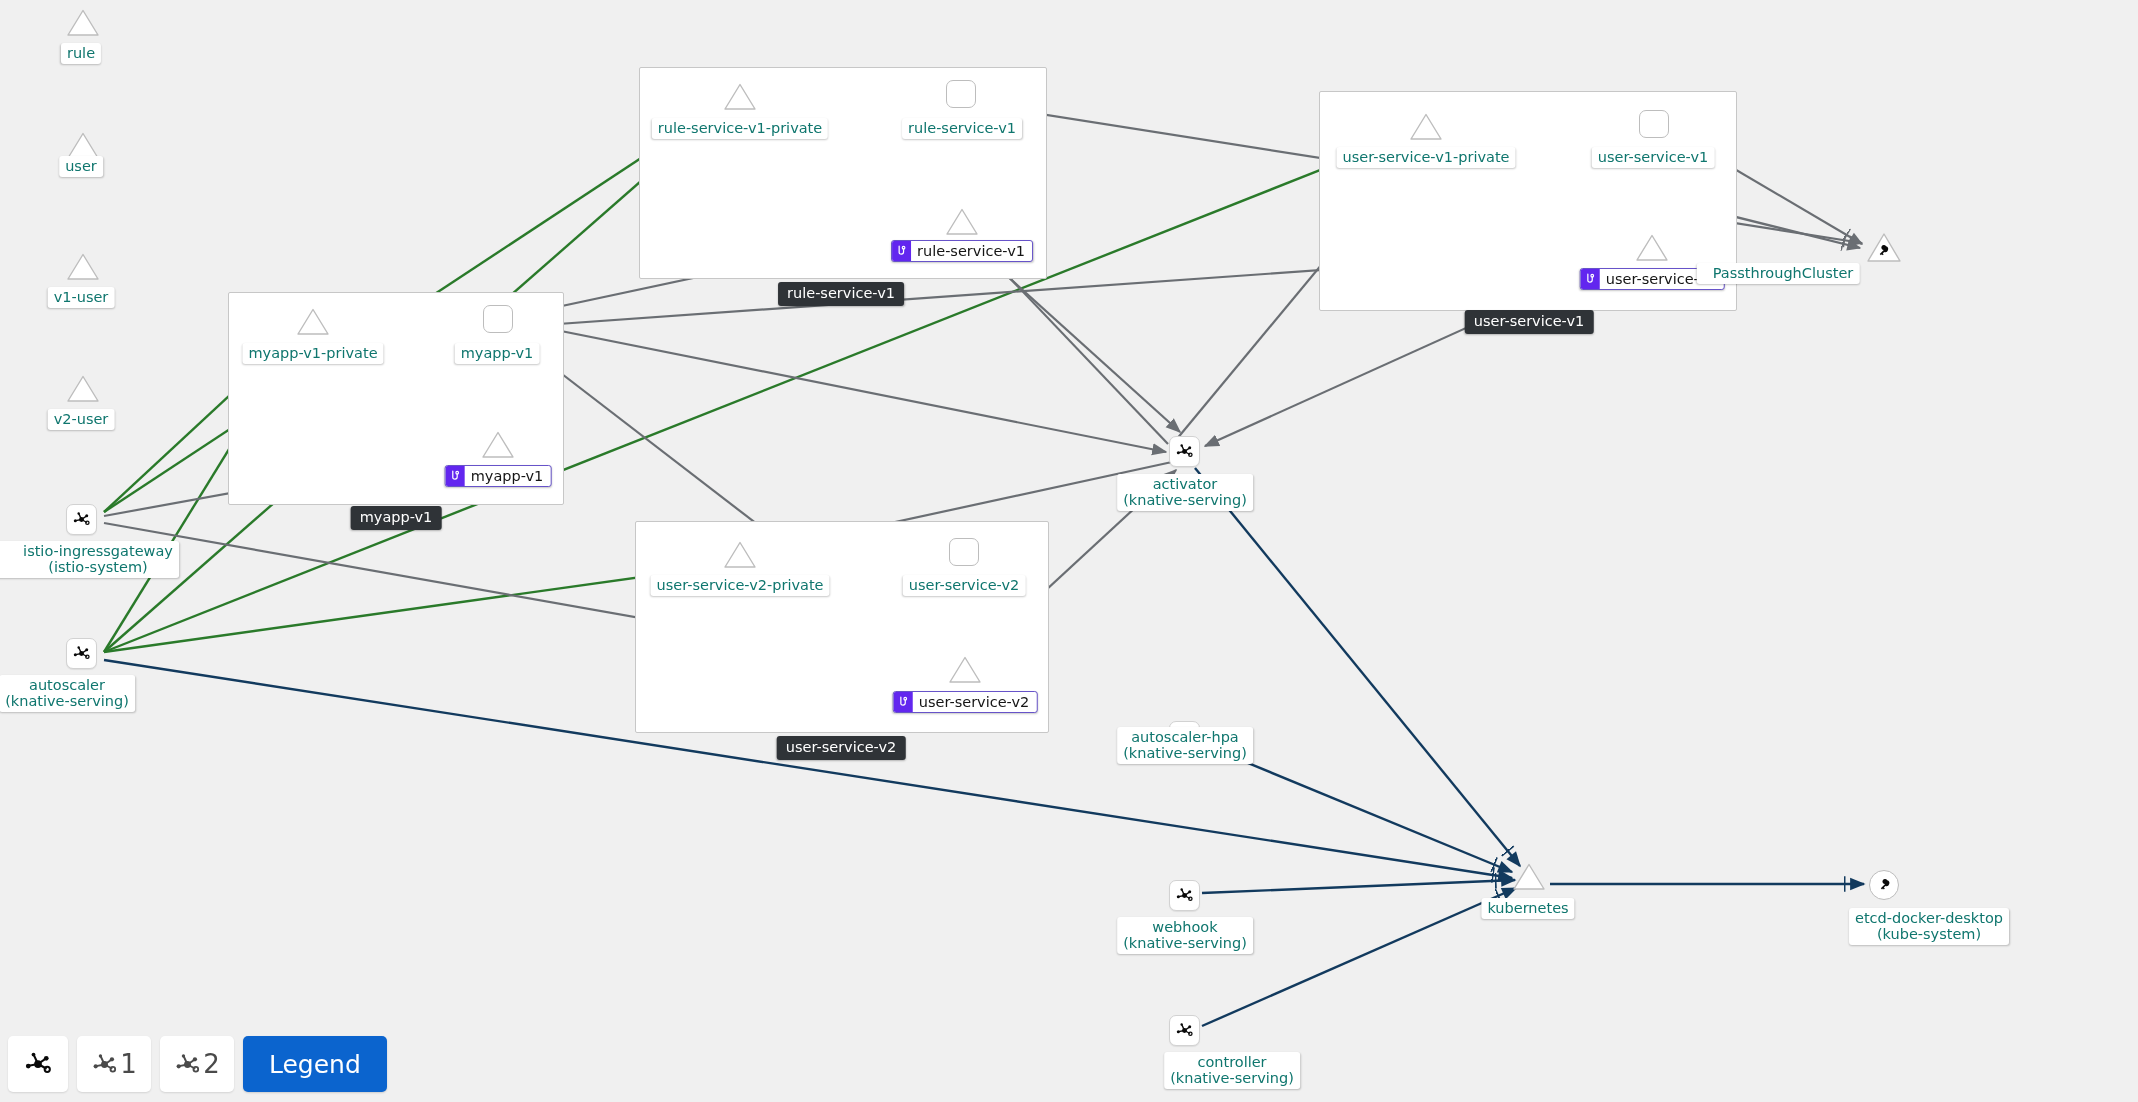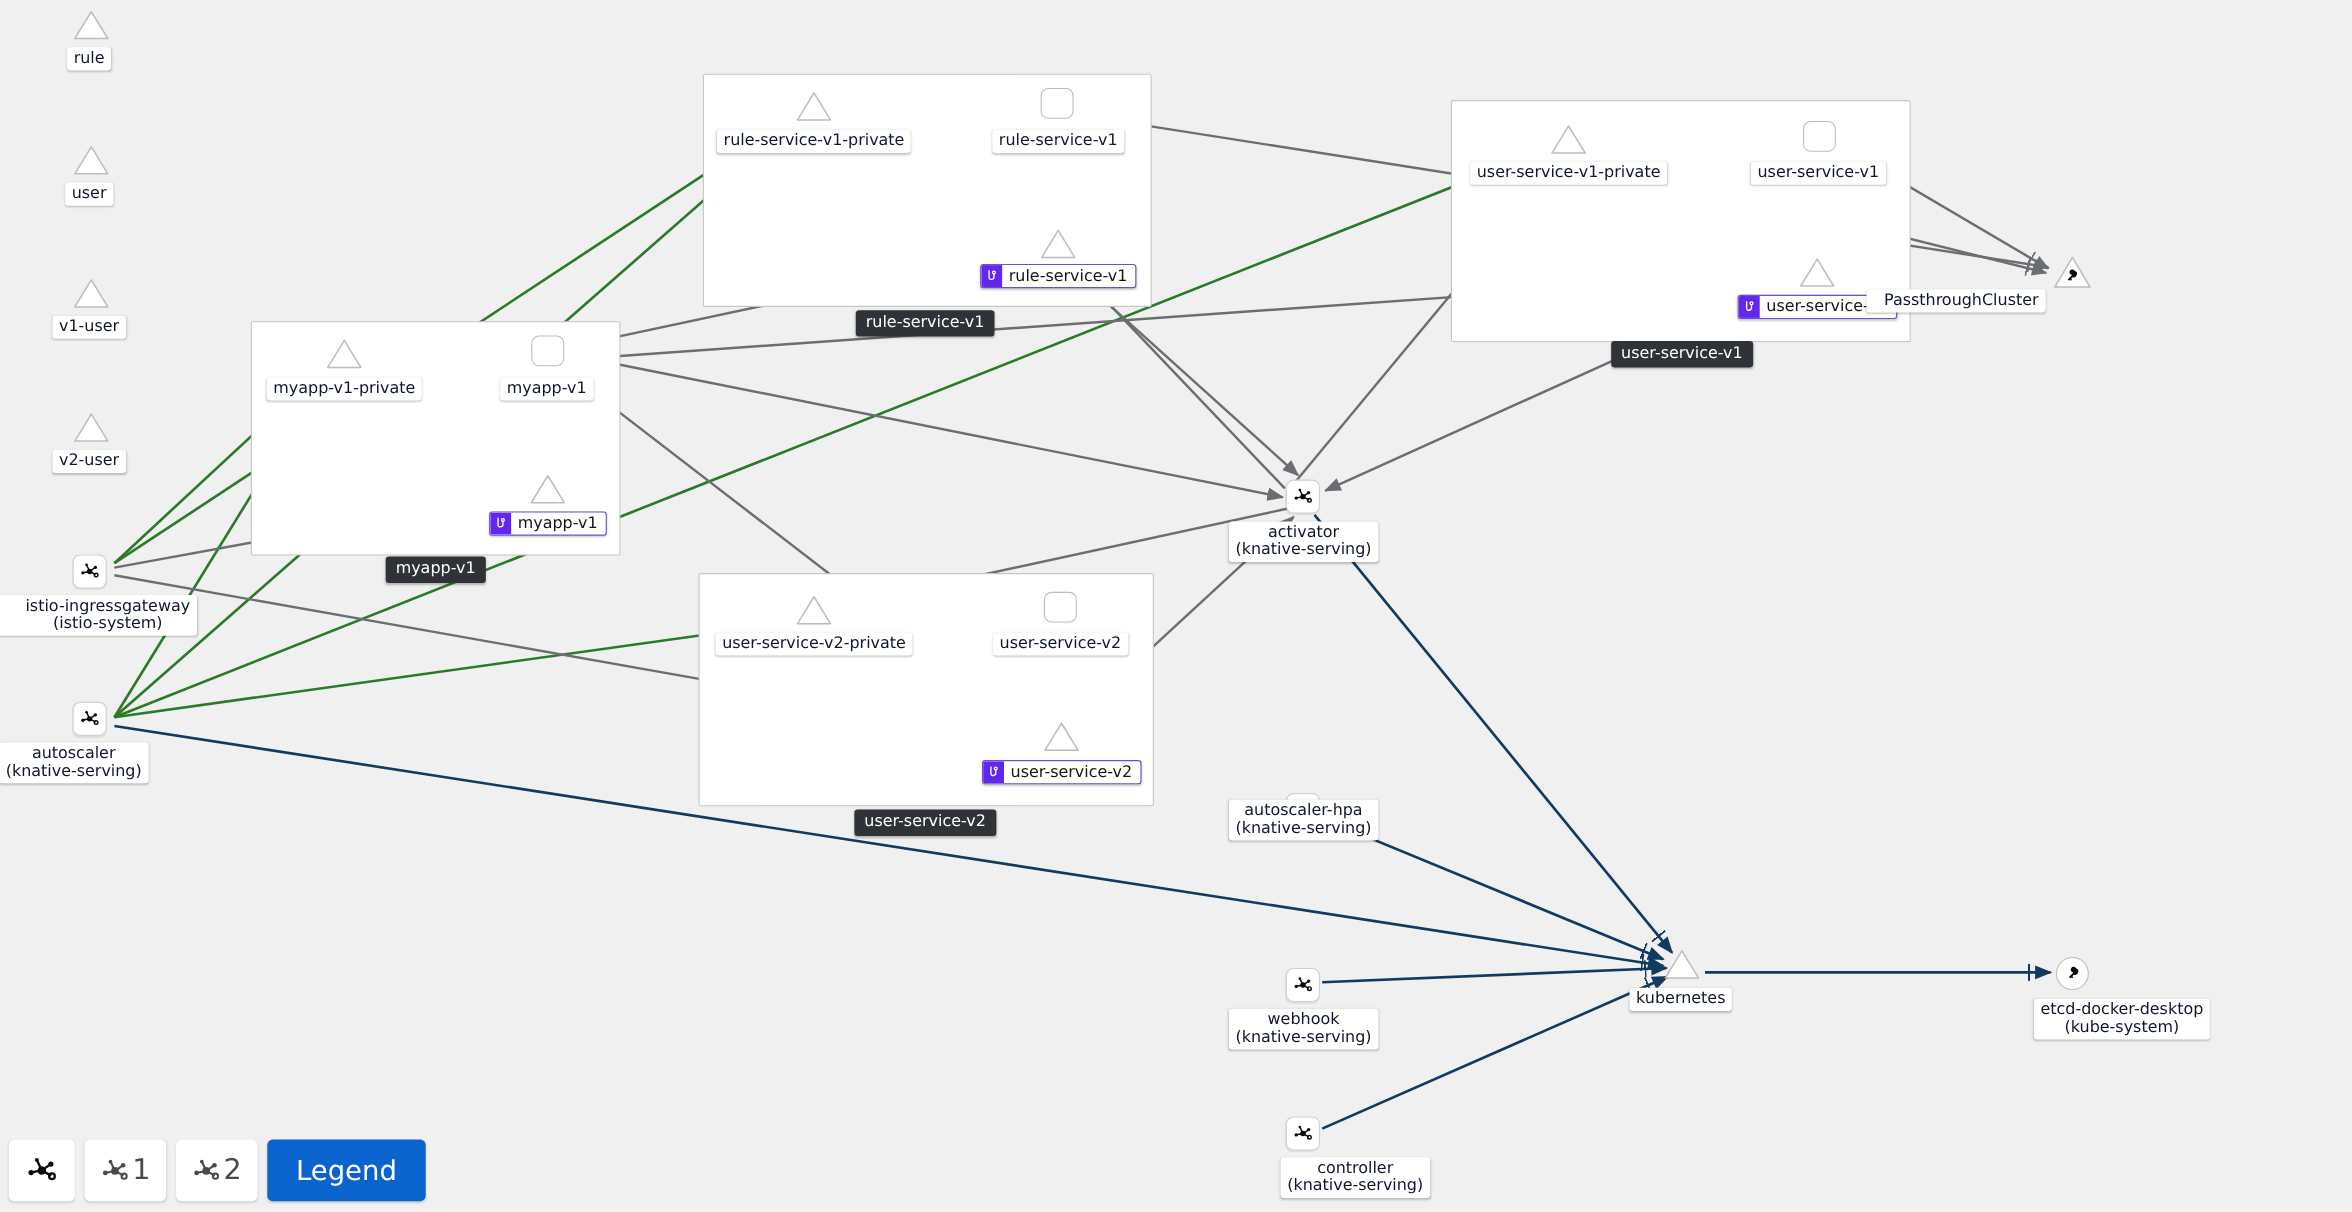--- a/index.html
+++ b/index.html
@@ -64,21 +64,21 @@
   }
 
   
   .trikey-shape { position:absolute; left:0; top:0; width:36px; height:32px; }
   .trikey-shape svg { display:block; overflow:visible; }
 
   
   .nlabel {
     position: absolute;
     background: #ffffff;
-    color: #0f172a;
+    color: #0f766e;
     font-size: 14.5px;
     line-height: 16px;
     padding: 2px 6px 3px 6px;
     border-radius: 3px;
     white-space: nowrap;
     box-shadow: 0 1px 2px rgba(0,0,0,.22);
     text-align: center;
     transform: translateX(-50%);
   }
   .nlabel.two { line-height: 16px; padding-top: 2px; padding-bottom: 3px; }
@@ -420,21 +420,21 @@
           <div class="circ-shape">
             <svg width="19" height="19" viewBox="0 0 24 24">
               <path d="M15.2 4.6 a3.4 3.4 0 1 0 -3.0 5.1 l-0.1 0.1 -5.4 5.4 1.6 1.6 1.2-1.2 1.2 1.2 1.3-1.3 -1.2-1.2 1.9-1.9 a3.4 3.4 0 0 0 2.5-7.8 z" fill="#0a0a0a" transform="translate(1,1) scale(0.95)"></path>
             </svg>
           </div>
         </div>
       </div>
 
     <div id="label-layer">
         <div class="nlabel" style="left: 81px; top: 43px;"><span>rule</span></div>
-        <div class="nlabel" style="left: 81px; top: 166px;"><span>user</span></div>
+        <div class="nlabel" style="left: 81px; top: 156px;"><span>user</span></div>
         <div class="nlabel" style="left: 81px; top: 287px;"><span>v1-user</span></div>
         <div class="nlabel" style="left: 81px; top: 409px; text-align: center;"><span>v2-user</span></div>
         <div class="nlabel two" style="left: 81px; top: 541px; padding-left: 40px;"><span class="l1">istio-ingressgateway</span><span class="l2">(istio-system)</span></div>
         <div class="nlabel two" style="left: 67px; top: 675px;"><span class="l1">autoscaler</span><span class="l2">(knative-serving)</span></div>
         <div class="nlabel" style="left: 740px; top: 118px;"><span>rule-service-v1-private</span></div>
         <div class="nlabel" style="left: 962px; top: 118px;"><span>rule-service-v1</span></div>
         <div class="vlabel" style="left: 962px; top: 240px;">
           <span class="badge">
             <svg width="11" height="13" viewBox="0 0 12 14">
               <path d="M3.4 1.2 L3.4 8.0 M3.4 8.0 C3.4 10.4 8.2 10.4 8.2 7.6 L8.2 4.2" stroke="#ffffff" stroke-width="1.35" fill="none" stroke-linecap="round"></path>

